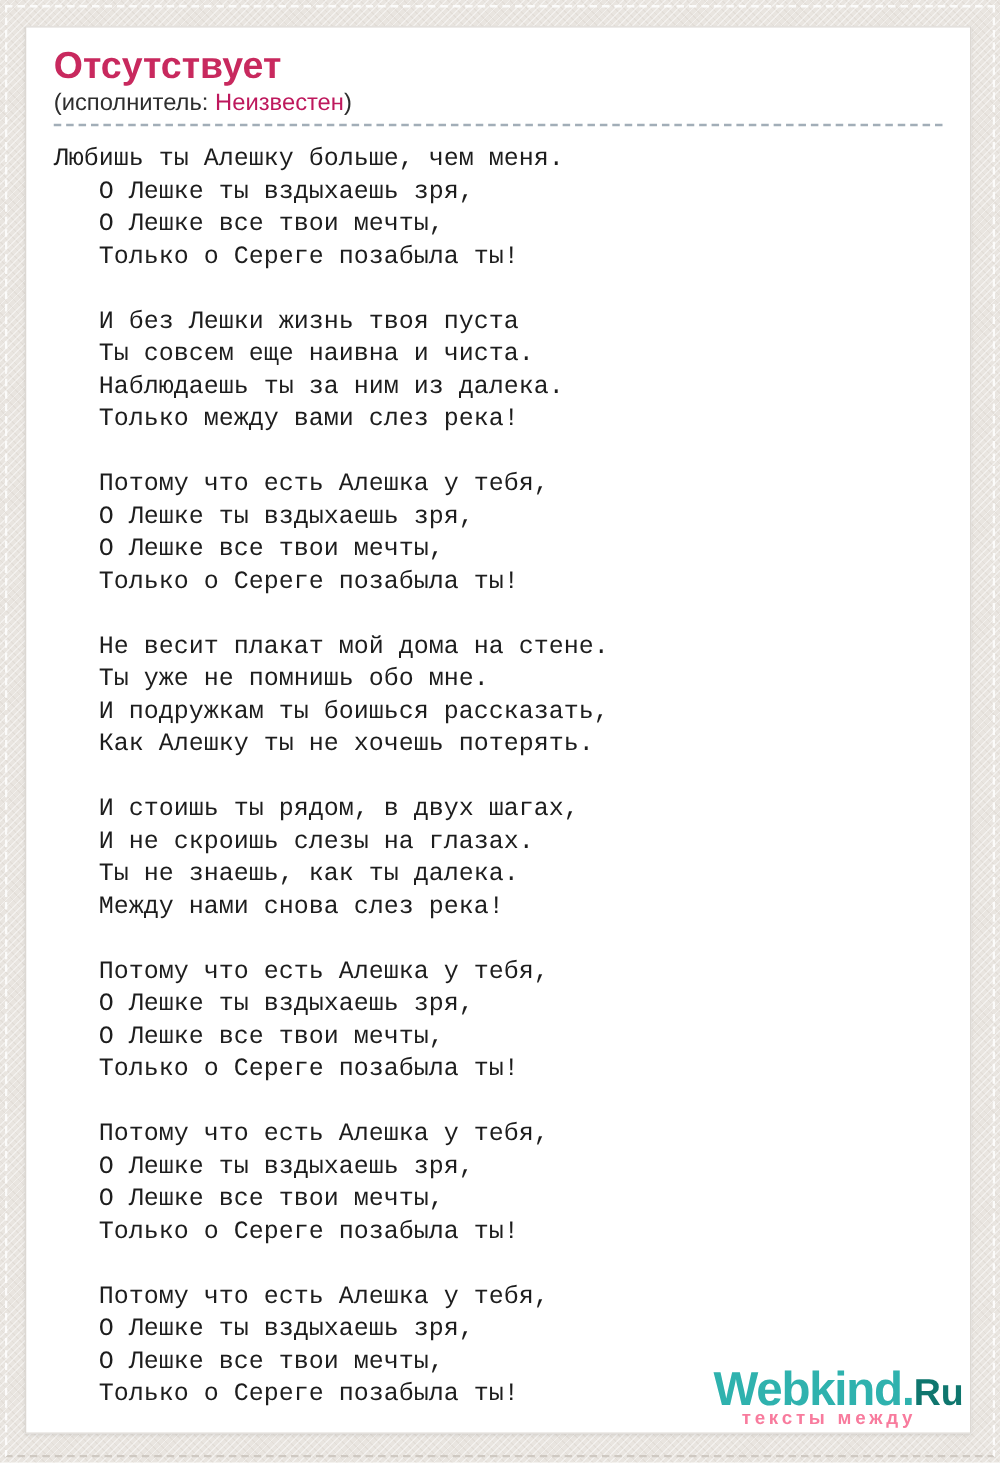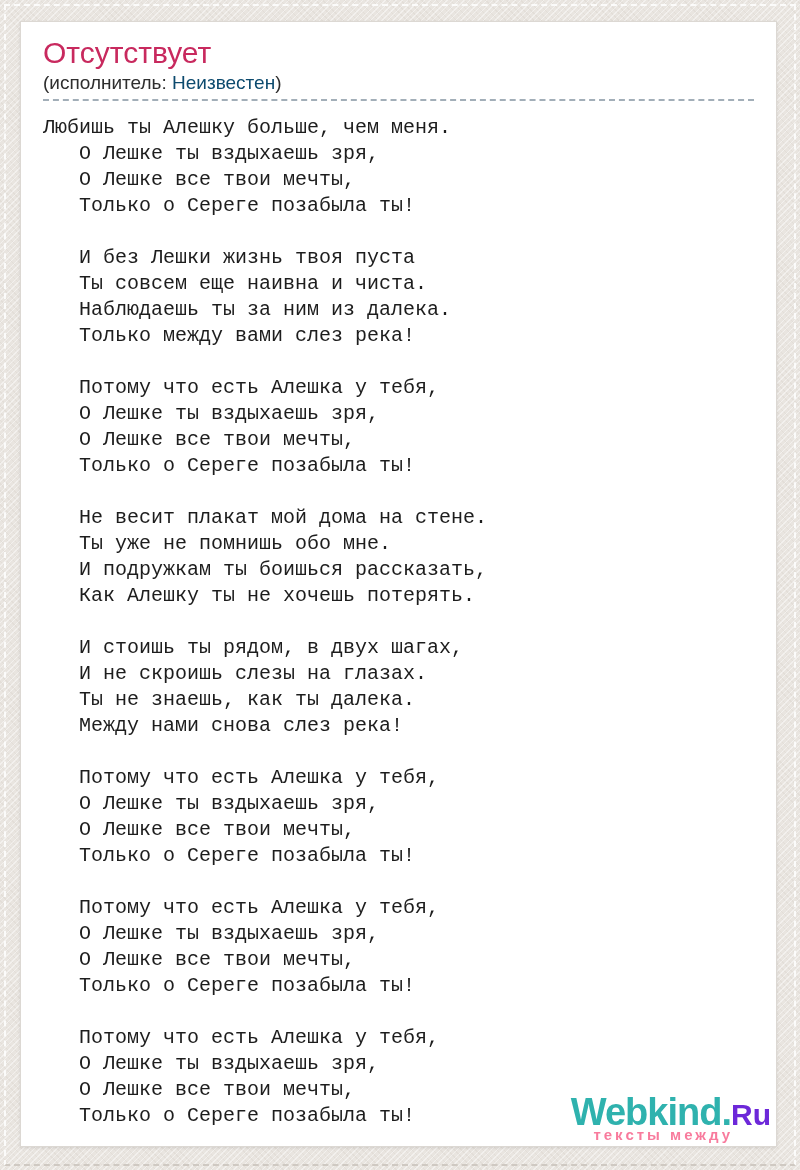--- a/index.html
+++ b/index.html
@@ -33,31 +33,31 @@
     background: #ffffff;
     border: 1px solid #dcd8d3;
     box-shadow: 0 1px 3px rgba(0,0,0,.10);
     box-sizing: border-box;
     padding: 15px 22px 0 22px;
   }
   .song-title {
     margin: 0;
     font-size: 30px;
     line-height: 32px;
-    font-weight: 400;
+    font-weight: 700;
     color: #c8295e;
   }
   .artist-line {
     margin-top: 2px;
     font-size: 19px;
     line-height: 24px;
     color: #2e2e2e;
   }
   .artist-link {
-    color: #0c4a6e;
+    color: #be185d;
     text-decoration: none;
     cursor: pointer;
   }
   .header-separator {
     height: 0;
     margin-top: 4px;
     border-bottom: 2px dashed #a2aeb8;
   }
   .lyrics-text {
     margin: 14px 0 0 0;
@@ -78,21 +78,21 @@
   .logo-main {
     font-weight: bold;
     font-size: 38px;
     line-height: 36px;
     letter-spacing: -1px;
     color: #2fb2ae;
     white-space: nowrap;
   }
   .logo-tld {
     font-size: 30px;
-    color: #6d28d9;
+    color: #0f766e;
     letter-spacing: 0;
   }
   .logo-tagline {
     margin-top: -7px;
     padding-right: 38px;
     font-weight: bold;
     font-size: 15px;
     letter-spacing: 3px;
     color: #f87b9d;
     white-space: nowrap;

